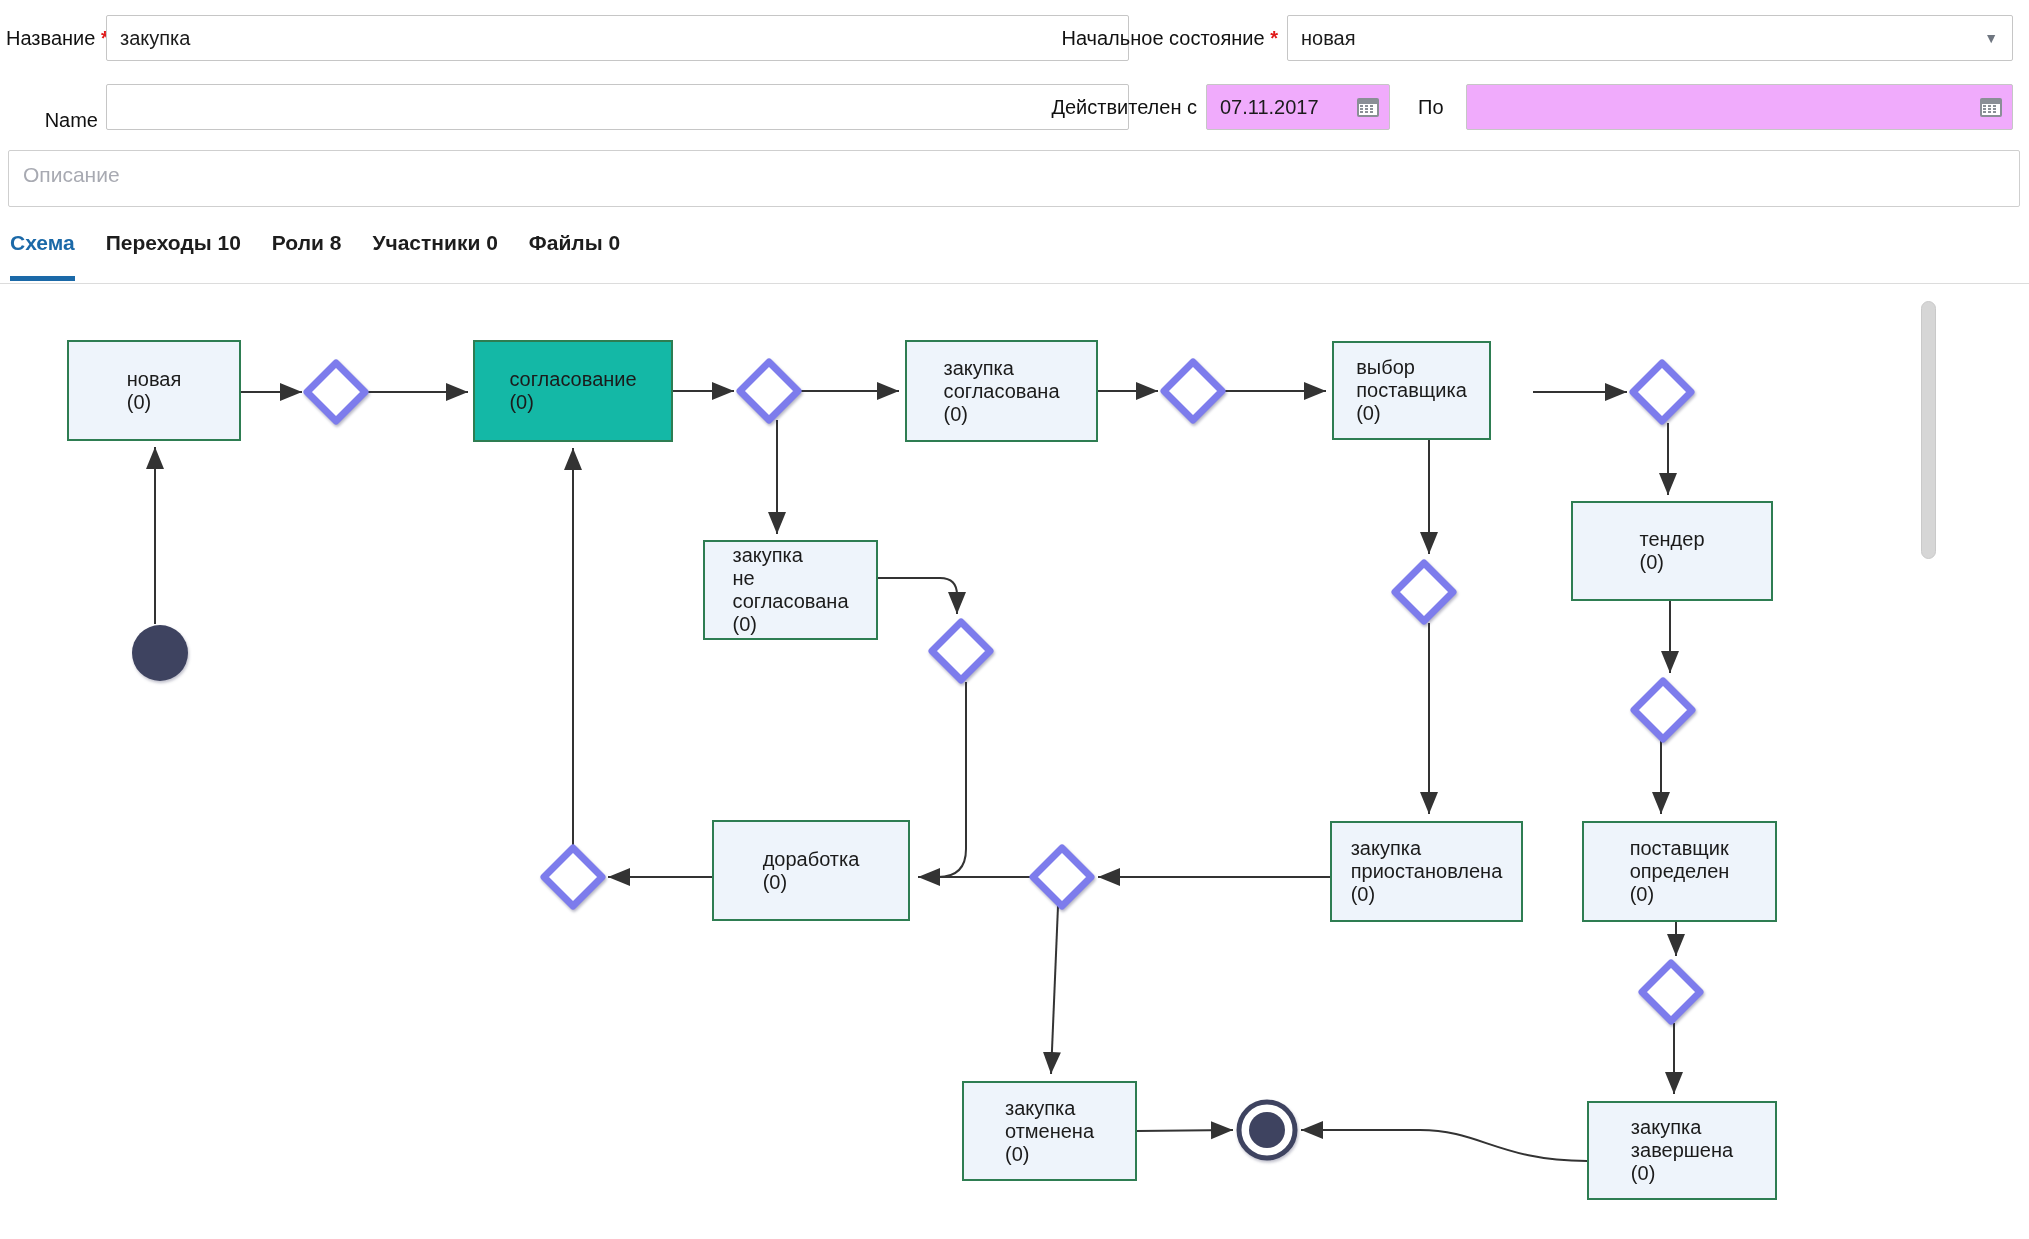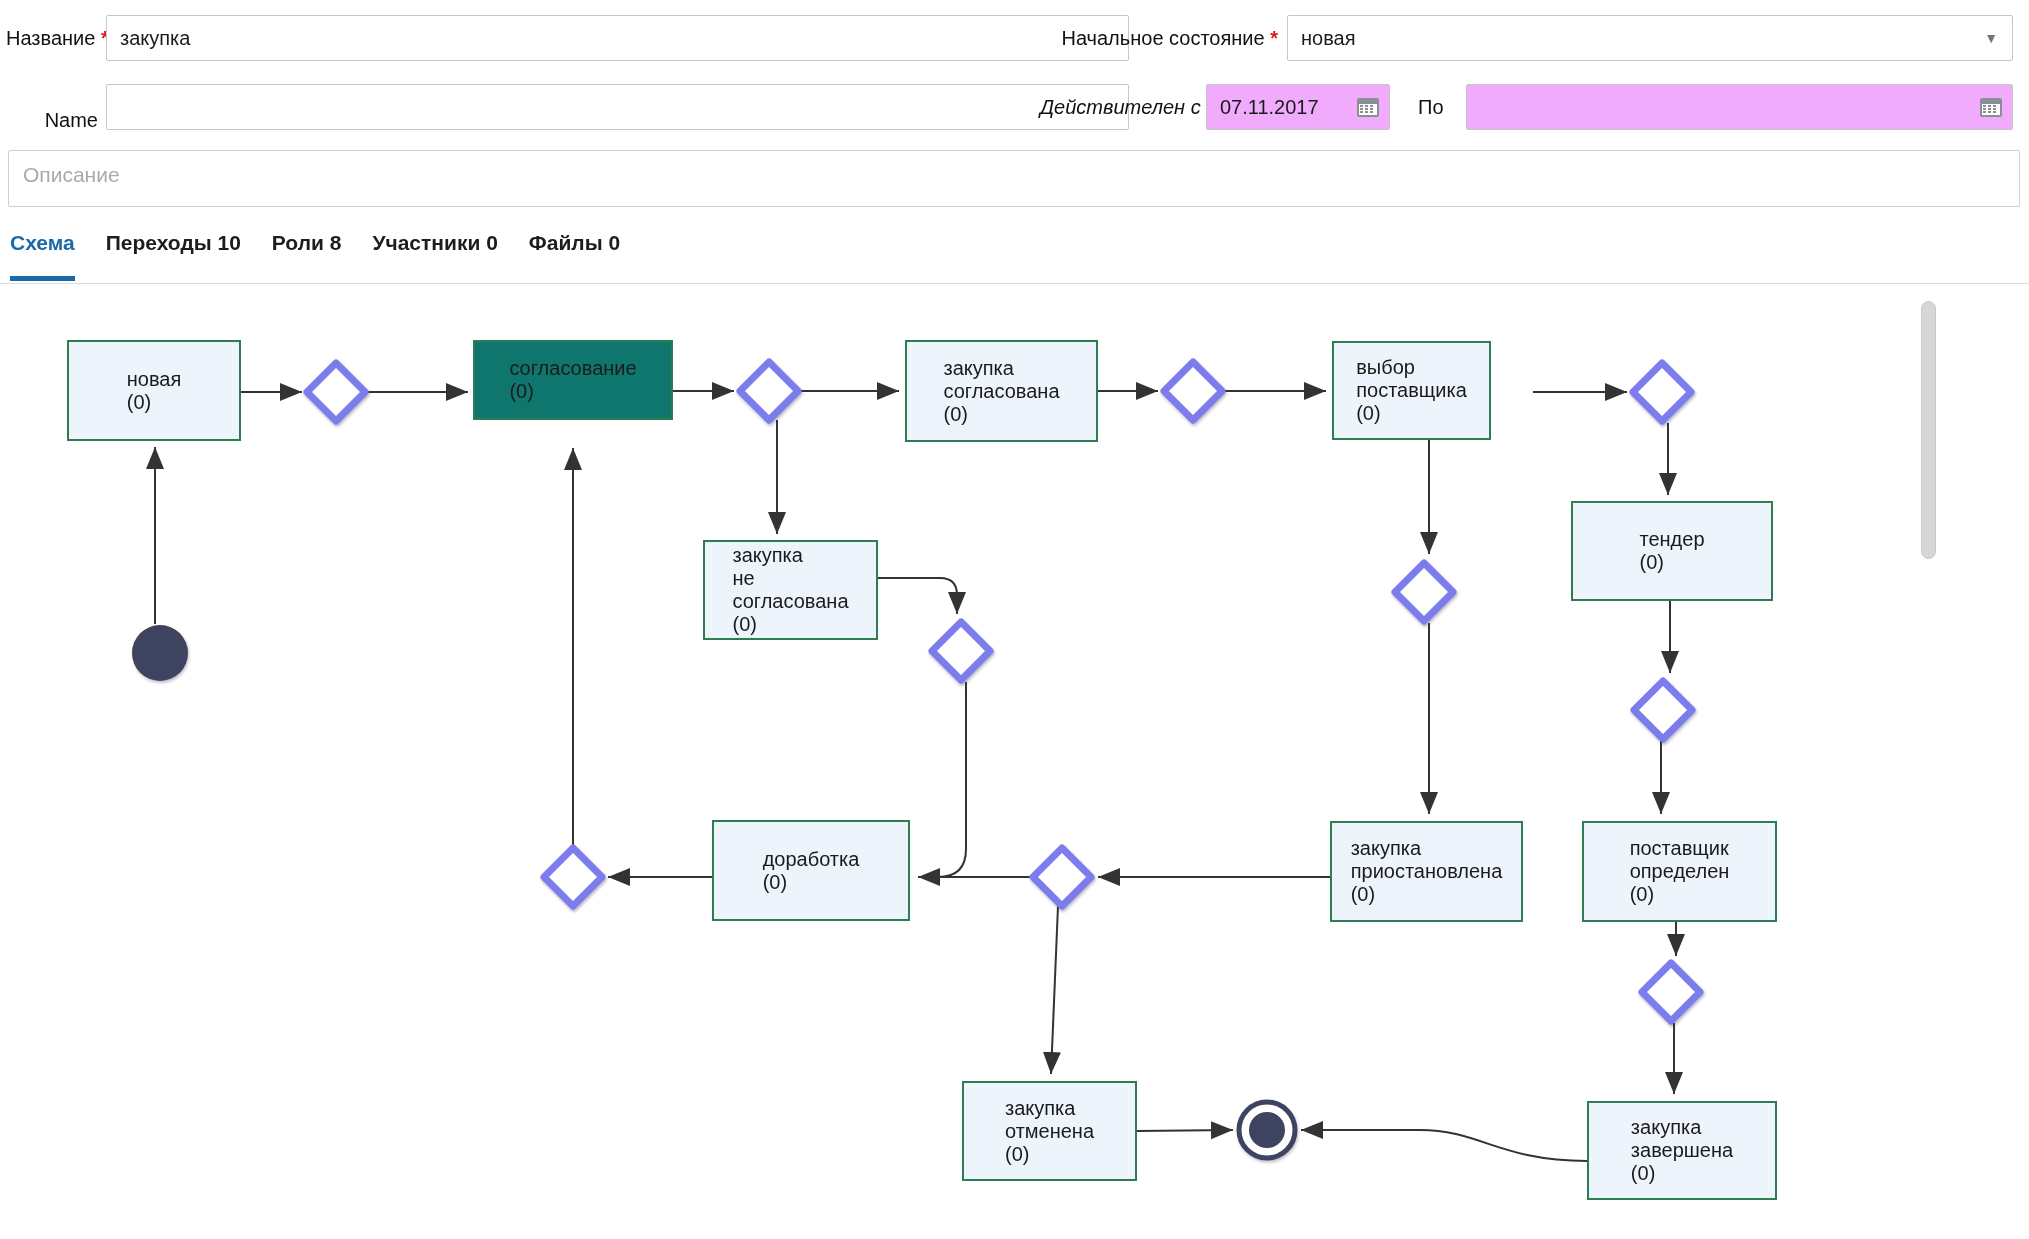--- a/index.html
+++ b/index.html
@@ -53,21 +53,21 @@
   <div class="flabel" style="left:1000px;top:27px;width:278px;text-align:right;">
     <span>Начальное состояние</span> <span class="req">*</span>
   </div>
   <div class="selectbox" style="left:1287px;top:15px;width:726px;height:46px;">
     <span>новая</span>
     <span class="caret">▼</span>
   </div>
 
   <div class="flabel" style="left:6px;top:96px;width:92px;text-align:right;margin-top:13px;">Name</div>
   <input class="tinput" style="left: 106px; top: 84px; width: 1023px; height: 46px;" value="">
-  <div class="flabel" style="left:1040px;top:96px;width:157px;text-align:right;font-style:italic;">Действителен с</div>
+  <div class="flabel" style="left:1040px;top:96px;width:157px;text-align:right;">Действителен с</div>
   <div class="datebox" style="left:1206px;top:84px;width:184px;height:46px;">
     <span>07.11.2017</span>
     <span class="calicon">
       <svg width="24" height="22" viewBox="0 0 24 22">
         <rect x="1" y="2" width="22" height="19" rx="2" fill="#8a8f96"></rect>
         <rect x="3" y="8" width="18" height="11" fill="#fff"></rect>
         <g fill="#8a8f96">
           <rect x="4" y="9" width="3" height="2"></rect>
             <rect x="9" y="9" width="3" height="2"></rect>
             <rect x="14" y="9" width="3" height="2"></rect>
@@ -164,21 +164,21 @@
           <circle cx="1267" cy="1130" r="18" fill="#3e4360"></circle>
         </g>
       </g>
   </svg>
 
   <div id="scroll-thumb"></div>
 <div class="state" style="left: 67px; top: 340px; width: 174px; height: 101px; background: rgb(238, 244, 251); border-color: rgb(46, 125, 82);">
       <div class="state-label">новая
 (0)</div>
     </div>
-    <div class="state" style="left: 473px; top: 340px; width: 200px; height: 80px; background: #0f766e; border-color: rgb(46, 125, 82);">
+    <div class="state" style="left: 473px; top: 340px; width: 200px; height: 102px; background: #14b8a6; border-color: rgb(46, 125, 82);">
       <div class="state-label">согласование
 (0)</div>
     </div>
     <div class="state" style="left: 905px; top: 340px; width: 193px; height: 102px; background: rgb(238, 244, 251); border-color: rgb(46, 125, 82);">
       <div class="state-label">закупка
 согласована
 (0)</div>
     </div>
     <div class="state" style="left: 1332px; top: 341px; width: 159px; height: 99px; background: rgb(238, 244, 251); border-color: rgb(46, 125, 82);">
       <div class="state-label">выбор

